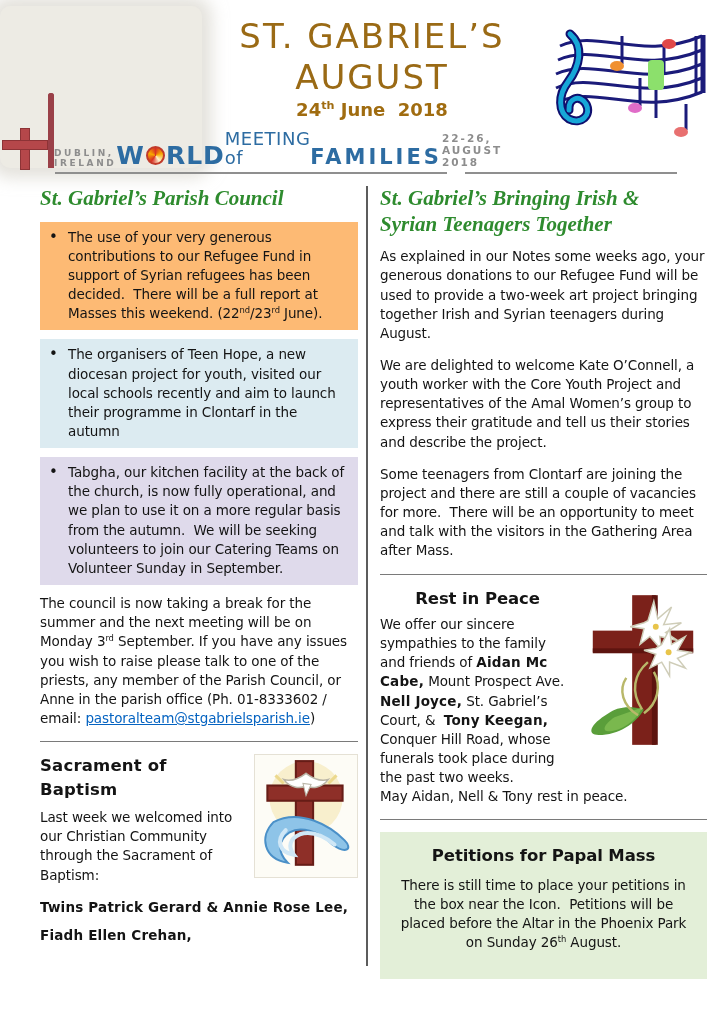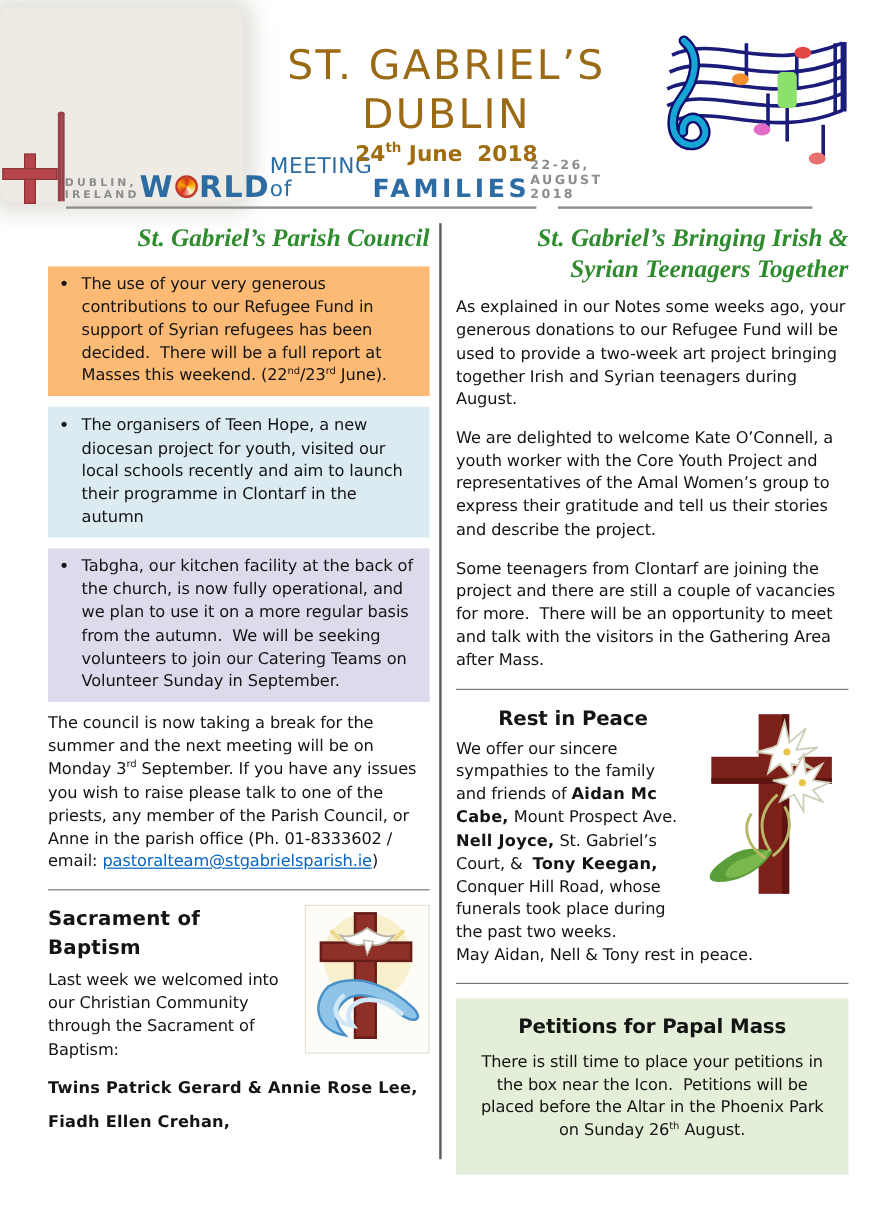--- a/index.html
+++ b/index.html
@@ -19,39 +19,39 @@
         background:radial-gradient(ellipse at center top,rgba(255,255,255,.95) 0%,rgba(255,255,255,.45) 40%,rgba(255,255,255,0) 70%);}
   .dome svg{position:absolute;left:0;bottom:-2px;}
   .logo-t1{color:#8d8d8d;font-size:9px;font-weight:bold;letter-spacing:2.6px;margin-top:4px;}
   .logo-t2{color:#2d6ca2;font-size:25px;font-weight:bold;letter-spacing:1px;line-height:1.02;display:flex;align-items:center;}
   .spiral-o{display:inline-block;width:19px;height:19px;border-radius:50%;margin:0 1px;
             background:conic-gradient(#d93025,#f9ab00,#fdf3d0,#d93025,#f9ab00,#d93025);border:2px solid #c23a2a;box-sizing:border-box;}
   .logo-t3{color:#2d6ca2;font-size:18px;font-weight:normal;letter-spacing:.5px;line-height:1.05;}
   .logo-t4{color:#2d6ca2;font-size:21px;font-weight:bold;letter-spacing:3px;line-height:1.05;}
   .logo-t5{color:#8d8d8d;font-size:10.5px;font-weight:bold;letter-spacing:2px;margin-top:3px;}
 
-  .masthead{position:absolute;left:222px;top:35px;width:300px;text-align:center;}
+  .masthead{position:absolute;left:222px;top:16px;width:300px;text-align:center;}
   .masthead .t{color:#9a6a15;font-size:34px;letter-spacing:2px;line-height:1.22;font-weight:normal;}
   .masthead .d{color:#a06c10;font-size:18px;font-weight:bold;margin-top:0;}
   sup{font-size:.62em;vertical-align:super;line-height:0;}
 
   .music{position:absolute;right:16px;top:20px;}
 
   .hrule{position:absolute;top:172px;border-top:2px solid #8f8f8f;}
   .hrule.l{left:55px;width:392px;}
   .hrule.r{left:465px;width:212px;}
   .vdivider{position:absolute;left:366px;top:186px;width:2px;height:780px;background:#5c5c5c;}
 
   
   .col{position:absolute;top:186px;font-size:13.5px;line-height:1.42;letter-spacing:-.1px;}
   .col.left{left:40px;width:318px;}
   .col.right{left:380px;width:327px;}
 
   .green-head{color:#2e8b2e;font-family:"Liberation Serif","DejaVu Serif",serif;font-style:italic;font-weight:bold;
-              font-size:21px;text-align:right;line-height:1.22;margin:0 0 10px 0;letter-spacing:0;}
+              font-size:21px;text-align:left;line-height:1.22;margin:0 0 10px 0;letter-spacing:0;}
   p{margin:0 0 13px 0;}
 
   ul.bullets{list-style:none;margin:0;padding:0;}
   ul.bullets li{position:relative;padding:6px 8px 7px 28px;margin-bottom:9px;}
   ul.bullets li::before{content:"\2022";position:absolute;left:9px;top:5px;font-size:15px;}
 
   a.email-link{color:#0563c1;text-decoration:underline;cursor:pointer;}
 
   .rule{border-top:1.6px solid #7a7a7a;margin:12px 0;}
 
@@ -101,21 +101,21 @@
         <span class="spiral-o"></span>
         <span>RLD</span>
       </div>
     <div class="logo-t3">MEETING of</div>
     <div class="logo-t4">FAMILIES</div>
     <div class="logo-t5">22-26, AUGUST 2018</div>
   </div>
 
   <div class="masthead">
     <div class="t">ST. GABRIEL’S</div>
-    <div class="t">DUBLIN</div>
+    <div class="t">AUGUST</div>
     <div class="d">24<sup>th</sup> June&nbsp; 2018</div>
   </div>
 
   <div class="music">
     <svg width="172" height="124" viewBox="0 0 172 124">
       <g fill="none" stroke="#1b1b7a" stroke-width="3">
         <path d="M24 26 C62 8 104 42 166 16"></path>
         <path d="M22 40 C60 22 104 56 166 30"></path>
         <path d="M20 54 C58 36 104 70 166 44"></path>
         <path d="M20 68 C58 50 104 84 166 58"></path>

